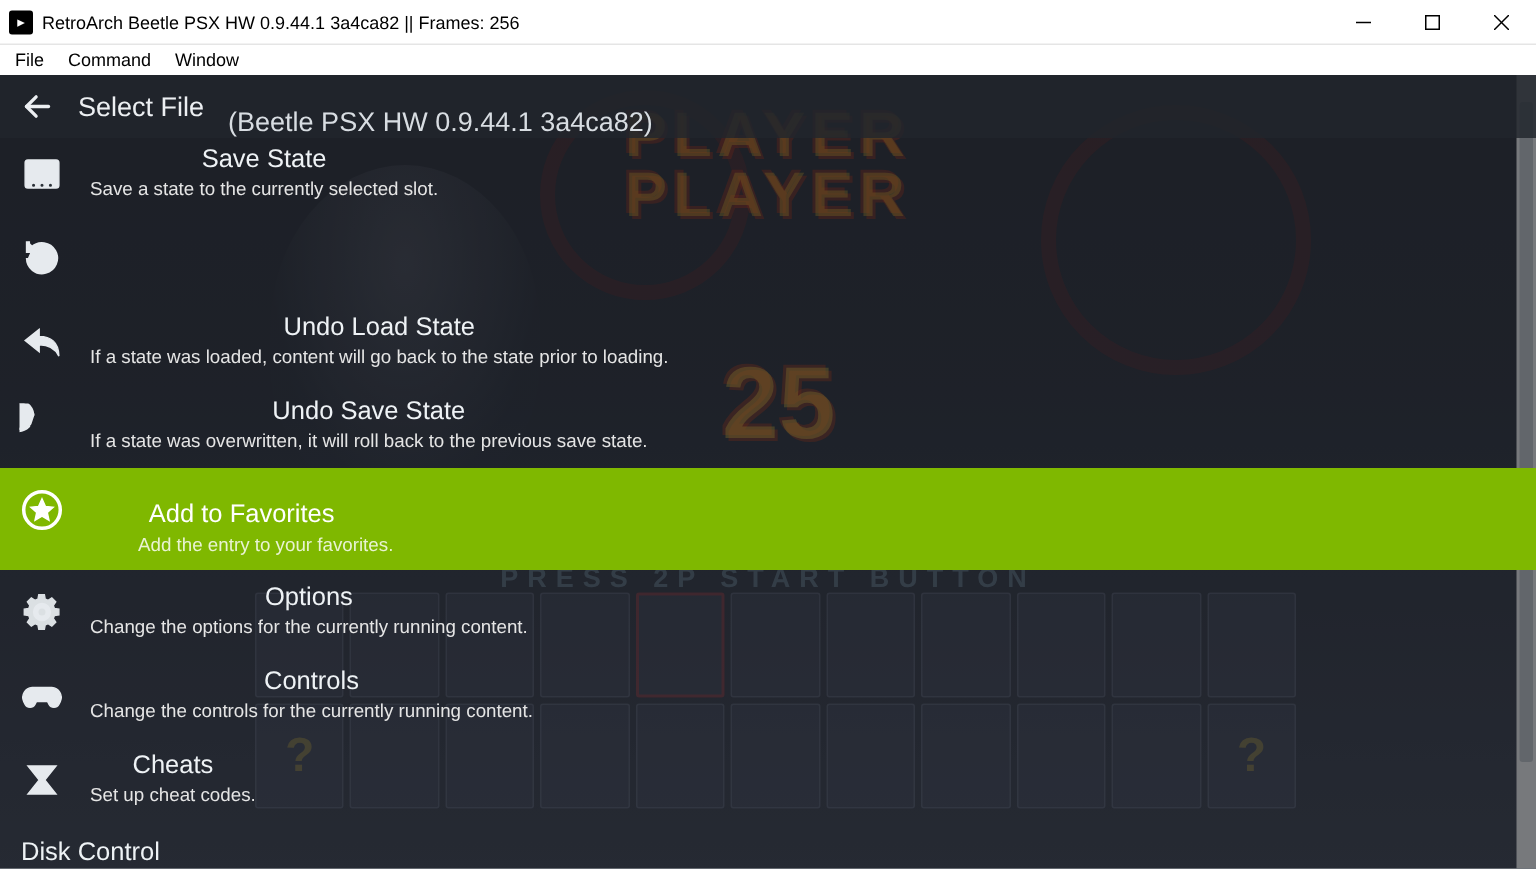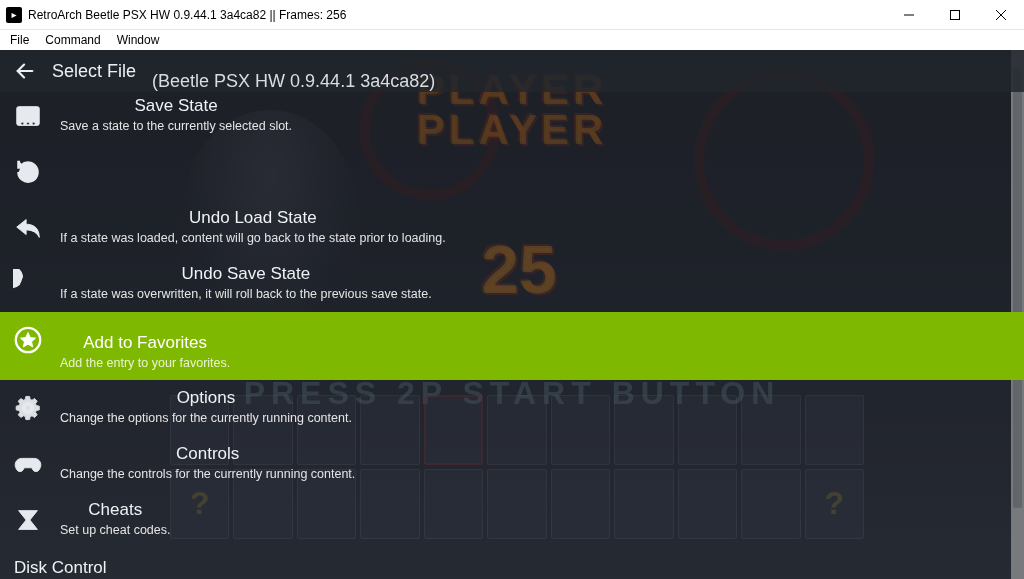--- a/index.html
+++ b/index.html
@@ -81,21 +81,21 @@
     position:absolute;
     top:180px; left:47%;
     font-size:68px;
     font-weight:900;
     color: rgba(250,210,60,0.4);
     text-shadow: -2px -2px 0 rgba(200,60,20,0.4), 2px 2px 0 rgba(200,60,20,0.4);
   }
   .game-bg .press {
     position:absolute;
     top:325px; left:50%; transform:translateX(-50%);
-    font-size:32px;
+    font-size:18px;
     font-weight:900;
     letter-spacing:6px;
     color: rgba(170,210,230,0.35);
     white-space:nowrap;
   }
   .game-bg .ryu {
     position:absolute;
     top:60px; left:180px;
     width:180px; height:220px;
     background: radial-gradient(ellipse at 50% 30%, rgba(180,180,200,0.18) 0%, rgba(60,60,80,0.05) 70%);
@@ -182,21 +182,21 @@
     font-weight:400;
     color:#eef2f5;
     margin-bottom:3px;
   }
   .menu-item.selected .text .title{ color:#ffffff;margin-top:13px; }
   .menu-item .text .desc {
     font-size:12.5px;
     color:#e5e5e5;
     font-weight:300;
   }
-  .menu-item.selected .text .desc{ color:#e9f3d2; }
+  .menu-item.selected .text .desc{ color:#e9f3d2;margin-left:32px; }
   .menu-item.last {
     padding:10px 14px 8px 14px;
   }
   .menu-item.last .title{ font-size:17px; }
   
   .scrollbar {
     position:absolute;
     right:0; top:0;
     width:13px;
     height:529px;

